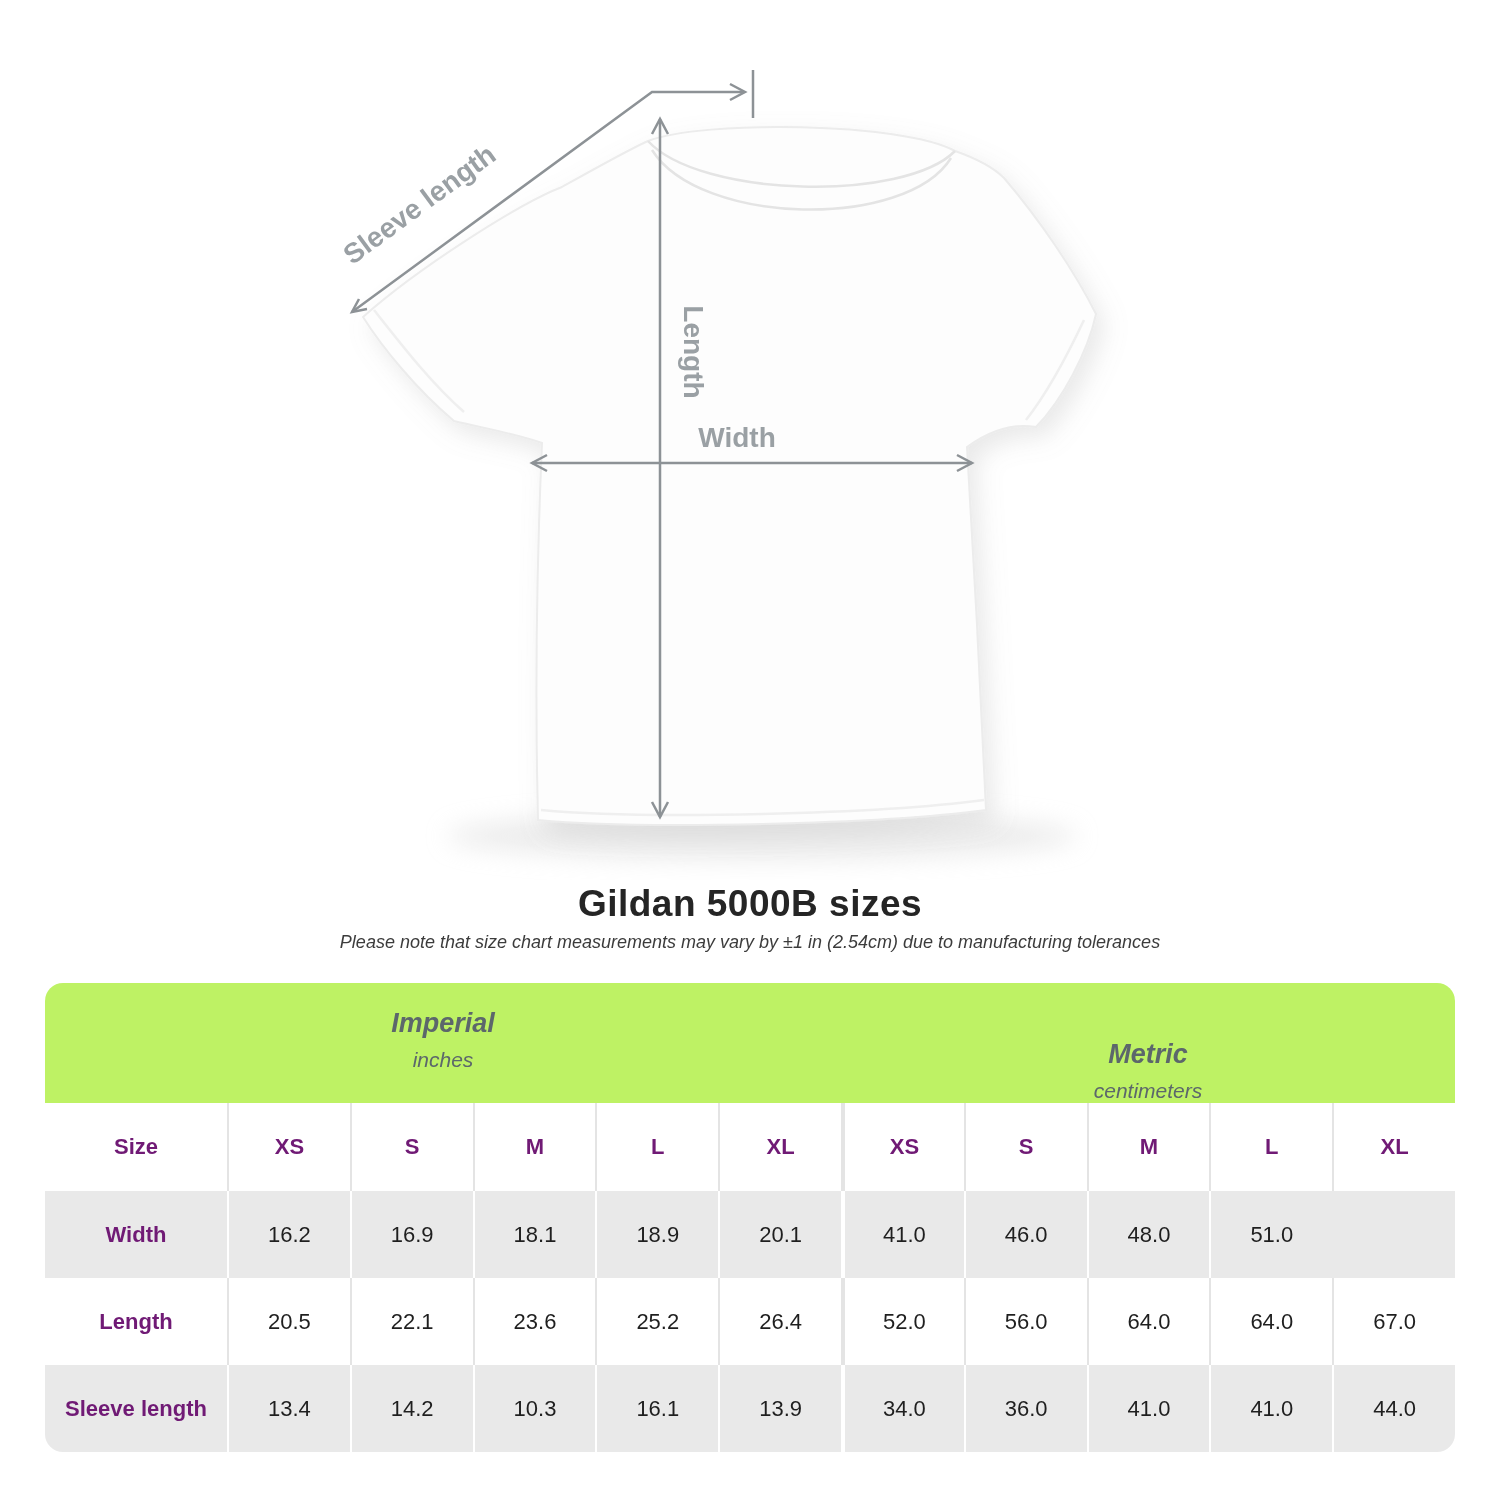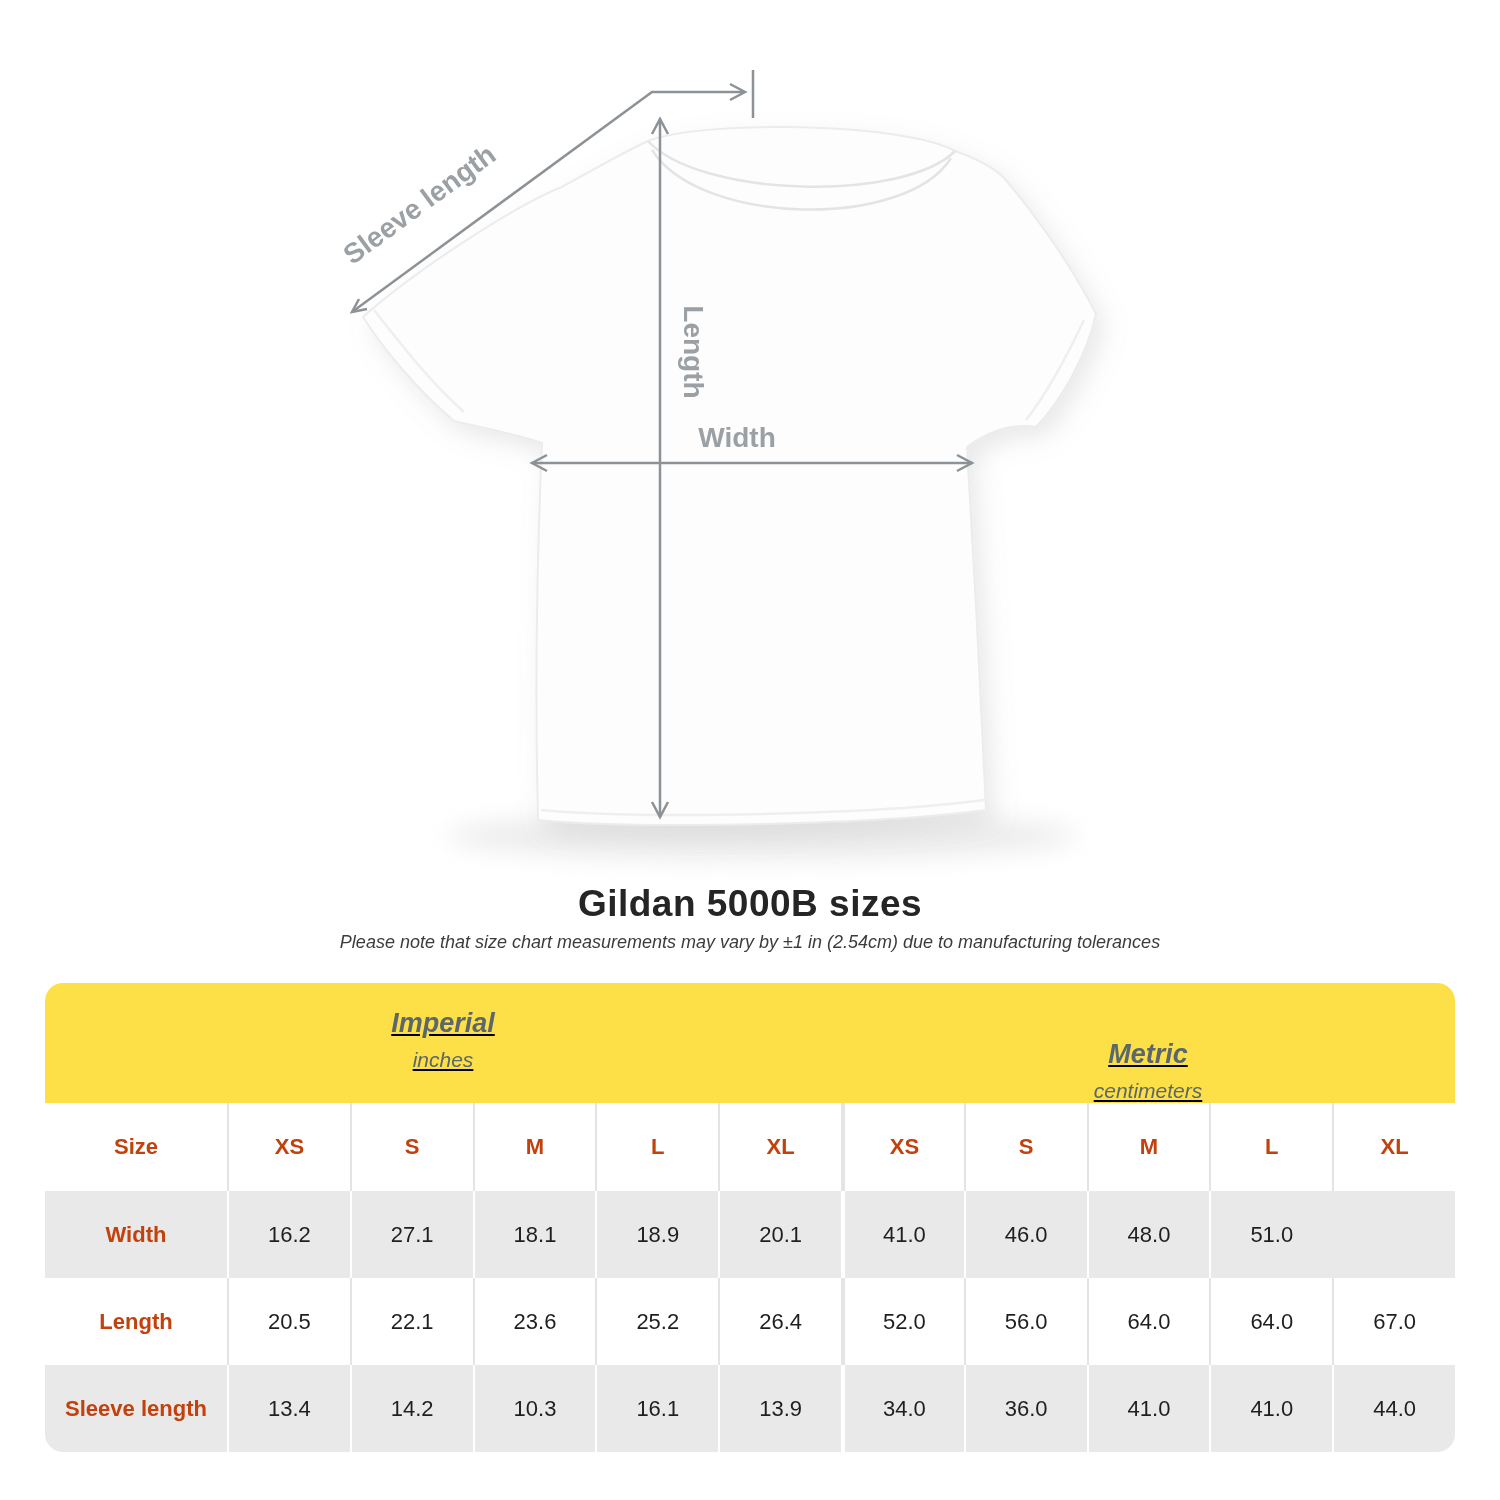--- a/index.html
+++ b/index.html
@@ -15,41 +15,41 @@
     font-size:37px;font-weight:bold;color:#252525;letter-spacing:0.5px;
   }
   .chart-subtitle{
     position:absolute;left:0;top:932px;width:1500px;text-align:center;
     font-size:18px;font-style:italic;color:#3c3c3c;
   }
   .chart-title{top:883px;}
   
   .size-table{position:absolute;left:45px;top:983px;width:1410px;}
   .unit-band{
-    height:120px;background:#fde047;border-radius:18px 18px 0 0;
-    display:flex;flex-direction:row;text-decoration:underline;
+    height:120px;background:#bef264;border-radius:18px 18px 0 0;
+    display:flex;flex-direction:row;
   }
   .unit-group{display:flex;flex-direction:column;align-items:center;padding-top:25px;}
   .unit-group.imperial{width:796px;}
   .unit-group.metric{flex:1;justify-content:flex-end;}
   .unit-label{font-size:27px;font-weight:bold;font-style:italic;color:#5c676b;line-height:30px;}
   .unit-sub{font-size:21px;font-style:italic;color:#5c676b;margin-top:10px;}
   .trow{
     display:grid;grid-template-columns:182px repeat(10,1fr);
     align-items:stretch;
   }
   .trow.r-head{height:88px;background:#ffffff;--sep:#e4e4e4;}
   .trow.r-white{height:87px;background:#ffffff;--sep:#e4e4e4;}
   .trow.r-gray{height:87px;background:#e9e9e9;--sep:#ffffff;}
   .trow.r-last{border-radius:0 0 18px 18px;overflow:hidden;}
   .tcell{
     display:flex;align-items:center;justify-content:center;
     font-size:22px;color:#1f1f1f;
   }
-  .tcell.lab{font-weight:bold;color:#c2410c;}
+  .tcell.lab{font-weight:bold;color:#701a75;}
   .tcell.sep{border-left:2px solid var(--sep);}
   .tcell.mid{border-left-width:4px;}
 </style>
 </head>
 <body>
 
 <div class="page">
 
   <svg class="diagram-svg" width="1500" height="880" viewBox="0 0 1500 880" xmlns="http://www.w3.org/2000/svg">
     <defs>
@@ -139,21 +139,21 @@
       <div class="tcell lab sep mid">XS</div>
       <div class="tcell lab sep">S</div>
       <div class="tcell lab sep">M</div>
       <div class="tcell lab sep">L</div>
       <div class="tcell lab sep">XL</div>
     </div>
 
     <div class="trow r-gray">
       <div class="tcell lab">Width</div>
       <div class="tcell sep">16.2</div>
-      <div class="tcell sep">27.1</div>
+      <div class="tcell sep">16.9</div>
       <div class="tcell sep">18.1</div>
       <div class="tcell sep">18.9</div>
       <div class="tcell sep">20.1</div>
       <div class="tcell sep mid">41.0</div>
       <div class="tcell sep">46.0</div>
       <div class="tcell sep">48.0</div>
       <div class="tcell sep">51.0</div>
     </div>
 
     <div class="trow r-white">

